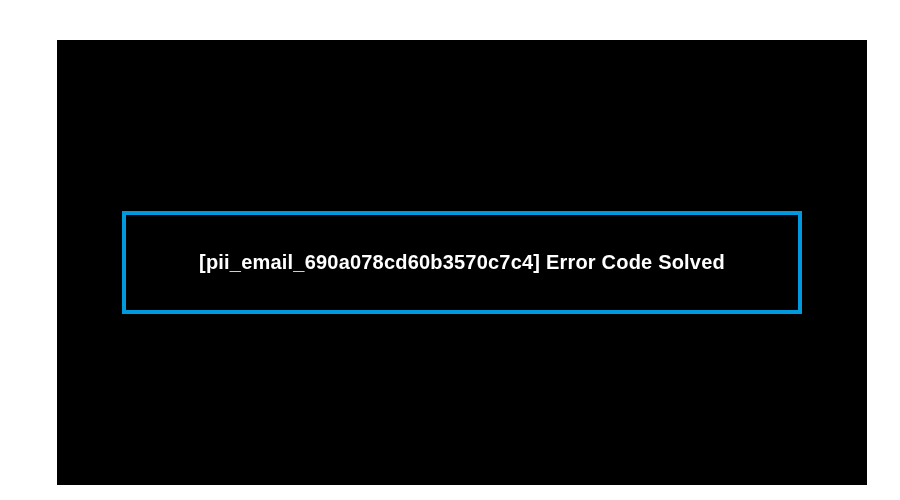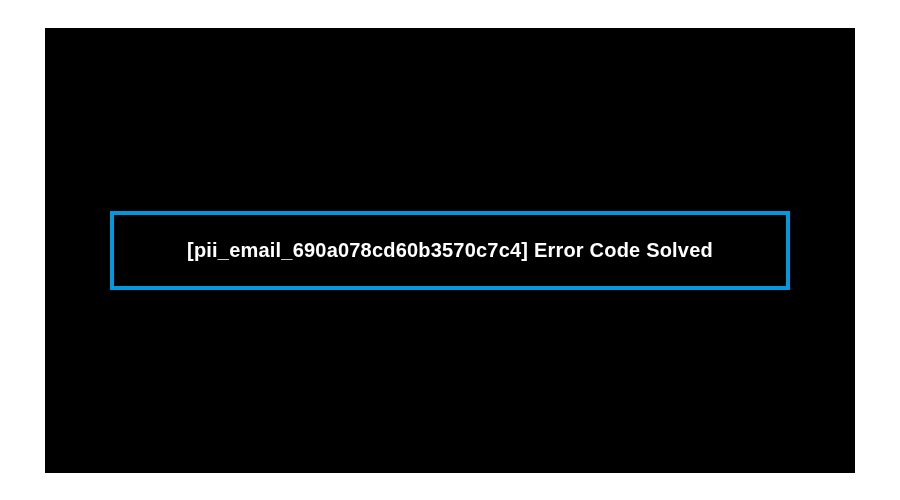--- a/index.html
+++ b/index.html
@@ -1,17 +1,17 @@
 <!DOCTYPE html>
 <html><head>
   <meta charset="utf-8">
   <style>
     * {
       margin: 0;
-      padding: 0;
+      padding: 12px;
       box-sizing: border-box;
     }
     body {
       width: 900px;
       height: 500px;
       background: #ffffff;
       display: flex;
       align-items: center;
       justify-content: center;
       font-family: Arial, Helvetica, sans-serif;

